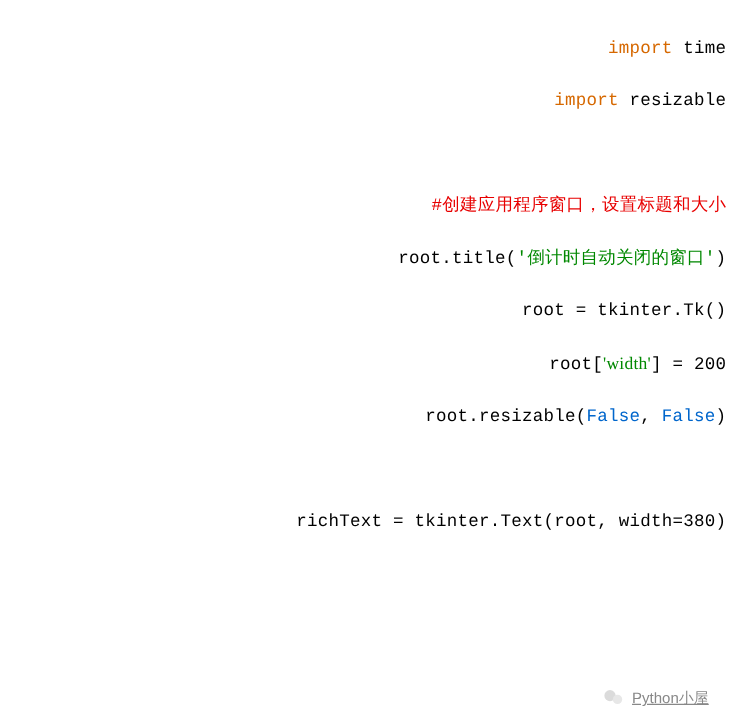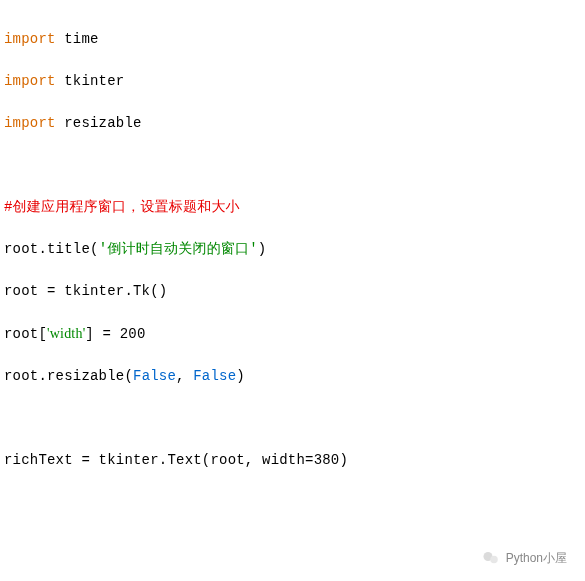--- a/index.html
+++ b/index.html
@@ -13,52 +13,52 @@
     line-height: 1.5;
     color: #000000;
     position: relative;
     overflow: hidden;
   }
   .code-container {
     padding: 8px 4px;
     white-space: pre;
     letter-spacing: 0.2px;
   }
-  .line { display: block; min-height: 1.5em; }
+  .line { display: block; min-height: 1.5em; text-align: right; }
   .kw-import { color: #d66800; }    
   .text-mod  { color: #000000; }    
   .comment   { color: #e80000; }    
   .string    { color: #008800; }
   .id        { color: #000000; }
   .rootkey   { color: #008800; font-family: Liberation Serif, serif; }    
   .false     { color: #0066cc; }    
   .paren     { color: #000000; }
   .watermark {
     position: absolute;
     right: 18px;
     bottom: 14px;
     font-family: Arial, sans-serif;
     font-size: 12px;
     color: #888;
     display: flex;
     align-items: center;
     gap: 6px;
+    text-decoration: underline;
   }
   .watermark-icon {
     width: 18px;
     height: 18px;
     opacity: 0.35;
   }
 </style>
 </head>
 <body>
 
 <div class="code-container">
 <span class="line"><span class="kw-import">import</span> <span class="text-mod">time</span></span>
-<span class="line"><span class="kw-import">import</span> <span class="text-mod">tkinter</span></span>
 <span class="line"><span class="kw-import">import</span> <span class="text-mod">resizable</span></span>
 <span class="line"> </span>
 <span class="line comment">#创建应用程序窗口，设置标题和大小</span>
 <span class="line"><span class="id">root.title(</span><span class="string">'倒计时自动关闭的窗口'</span><span class="paren">)</span></span>
 <span class="line"><span class="id">root = tkinter.Tk</span><span class="paren">()</span></span>
 <span class="line"><span class="id">root[</span><span class="rootkey">'width'</span><span class="id">] = 200</span></span>
 <span class="line"><span class="id">root.resizable(</span><span class="false">False</span><span class="id">, </span><span class="false">False</span><span class="paren">)</span></span>
 <span class="line"> </span>
 <span class="line id">richText = tkinter.Text(root, width=380)</span>
 

